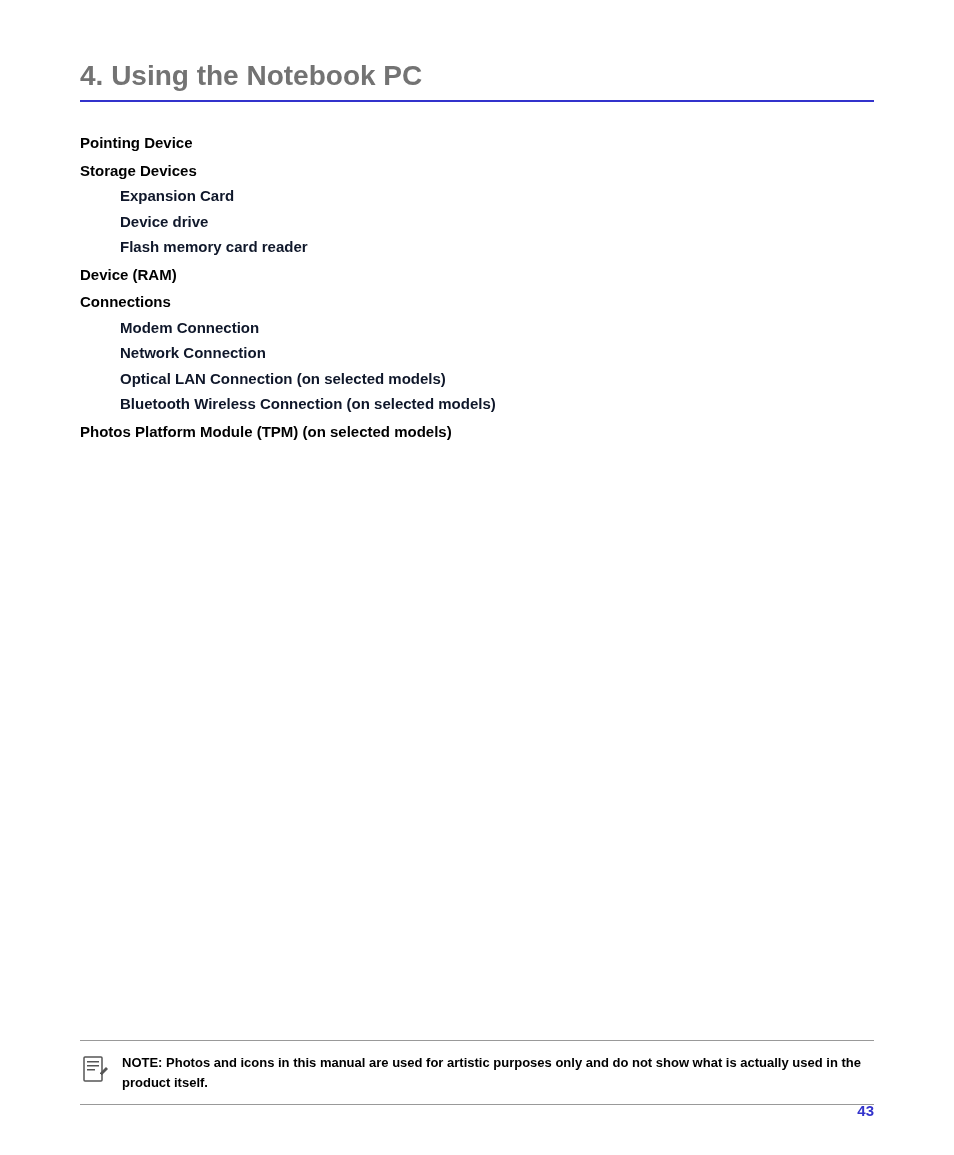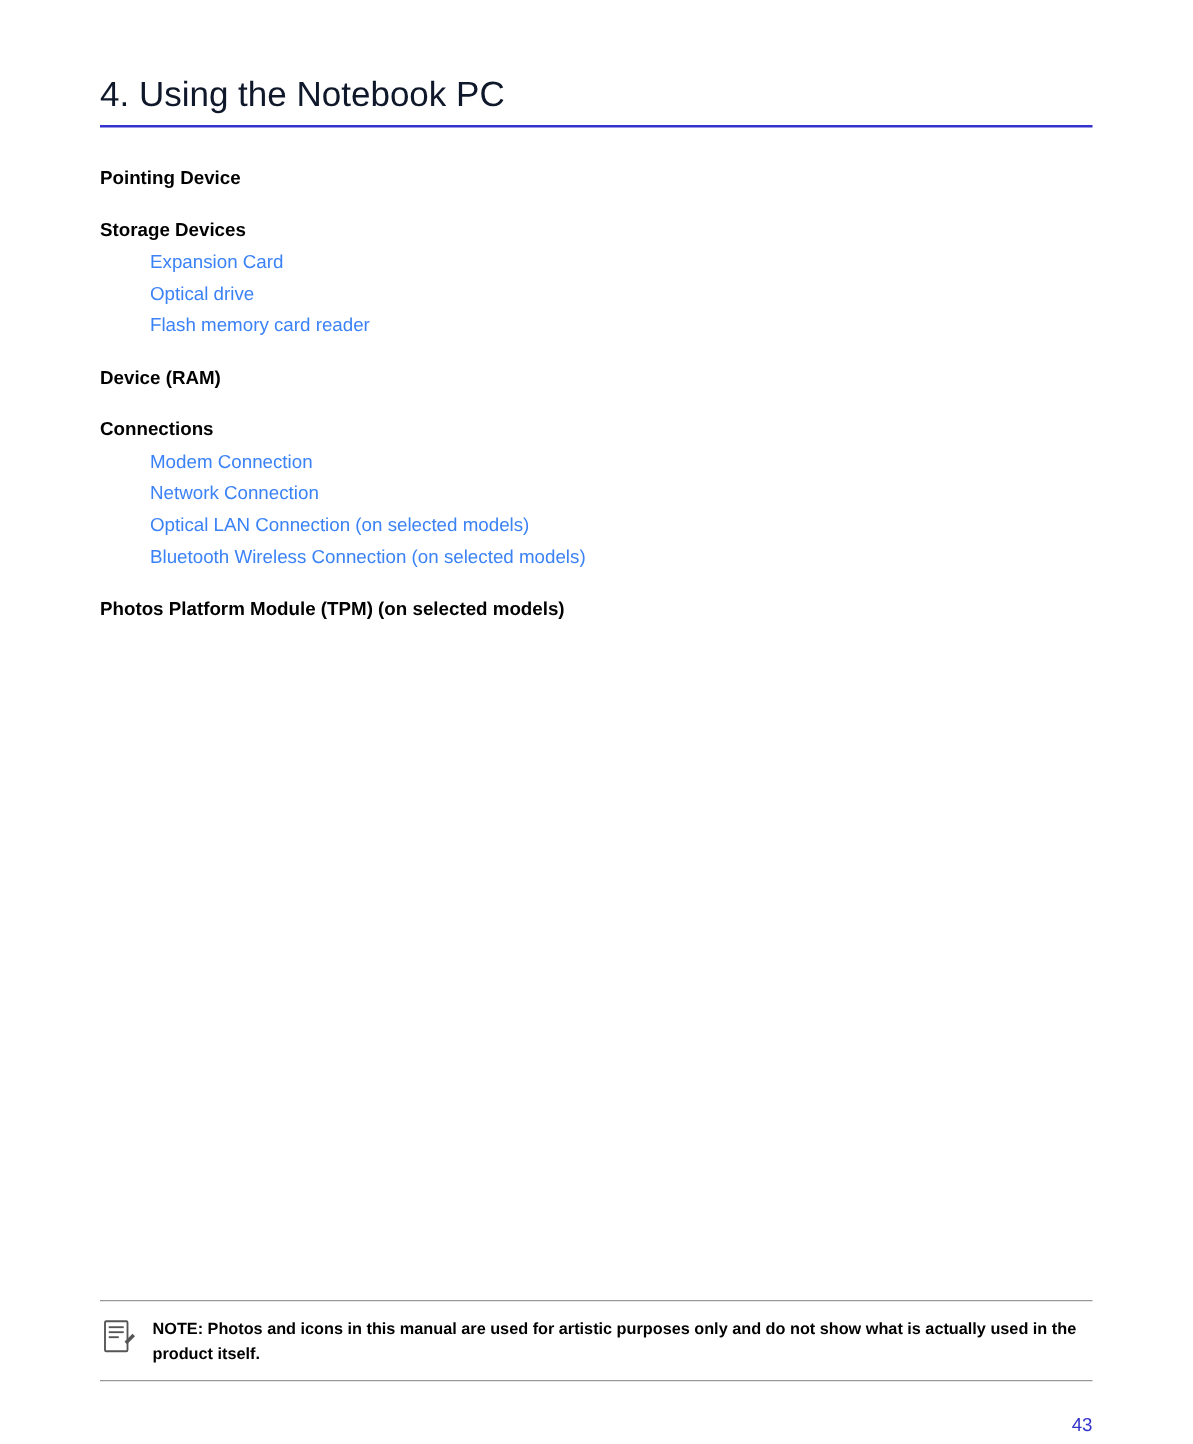--- a/index.html
+++ b/index.html
@@ -19,22 +19,22 @@
 
     .page-container {
       width: 954px;
       height: 1155px;
       padding: 60px 80px 60px 80px;
       position: relative;
     }
 
     .chapter-title {
       font-size: 28px;
-      font-weight: normal;
-      color: #0f172a;
+      font-weight: bold;
+      color: #737373;
       margin-bottom: 8px;
     }
 
     .title-underline {
       height: 2px;
       background-color: #3333cc;
       margin-bottom: 28px;
     }
 
     .toc-list {
@@ -43,27 +43,27 @@
     }
 
     .toc-item {
       font-size: 15px;
       font-weight: bold;
       color: #000000;
     }
 
     .toc-item.level1 {
       padding-left: 0px;
-      margin-top: 16px;
+      margin-top: 2px;
     }
 
     .toc-item.level2 {
       padding-left: 40px;
-      color: #3b82f6;
-      font-weight: normal;
+      color: #0f172a;
+      font-weight: bold;
     }
 
     .footer-area {
       position: absolute;
       bottom: 50px;
       left: 80px;
       right: 80px;
     }
 
     .footer-line-top {
@@ -87,24 +87,24 @@
 
     .note-text {
       font-size: 13px;
       font-weight: bold;
       color: #000000;
       line-height: 1.5;
     }
 
     .page-number {
       position: absolute;
-      bottom: 6px;
+      bottom: 36px;
       right: 80px;
       font-size: 15px;
-      font-weight: normal;
+      font-weight: bold;
       color: #3333cc;
     }
 
     .footer-line-bottom {
       height: 1px;
       background: #999;
       margin-top: 12px;
     }
   </style>
 </head>
@@ -112,21 +112,21 @@
 
 <div class="page-container">
 
   <h1 class="chapter-title">4. Using the Notebook PC</h1>
   <div class="title-underline"></div>
 
   <ul class="toc-list">
   <li class="toc-item level1">Pointing Device</li>
       <li class="toc-item level1">Storage Devices</li>
       <li class="toc-item level2">Expansion Card</li>
-      <li class="toc-item level2">Optical drive</li>
+      <li class="toc-item level2">Device drive</li>
       <li class="toc-item level2">Flash memory card reader</li>
       <li class="toc-item level1">Device (RAM)</li>
       <li class="toc-item level1">Connections</li>
       <li class="toc-item level2">Modem Connection</li>
       <li class="toc-item level2">Network Connection</li>
       <li class="toc-item level2">Optical LAN Connection (on selected models)</li>
       <li class="toc-item level2">Bluetooth Wireless Connection (on selected models)</li>
       <li class="toc-item level1">Photos Platform Module (TPM) (on selected models)</li>
     </ul>
 

